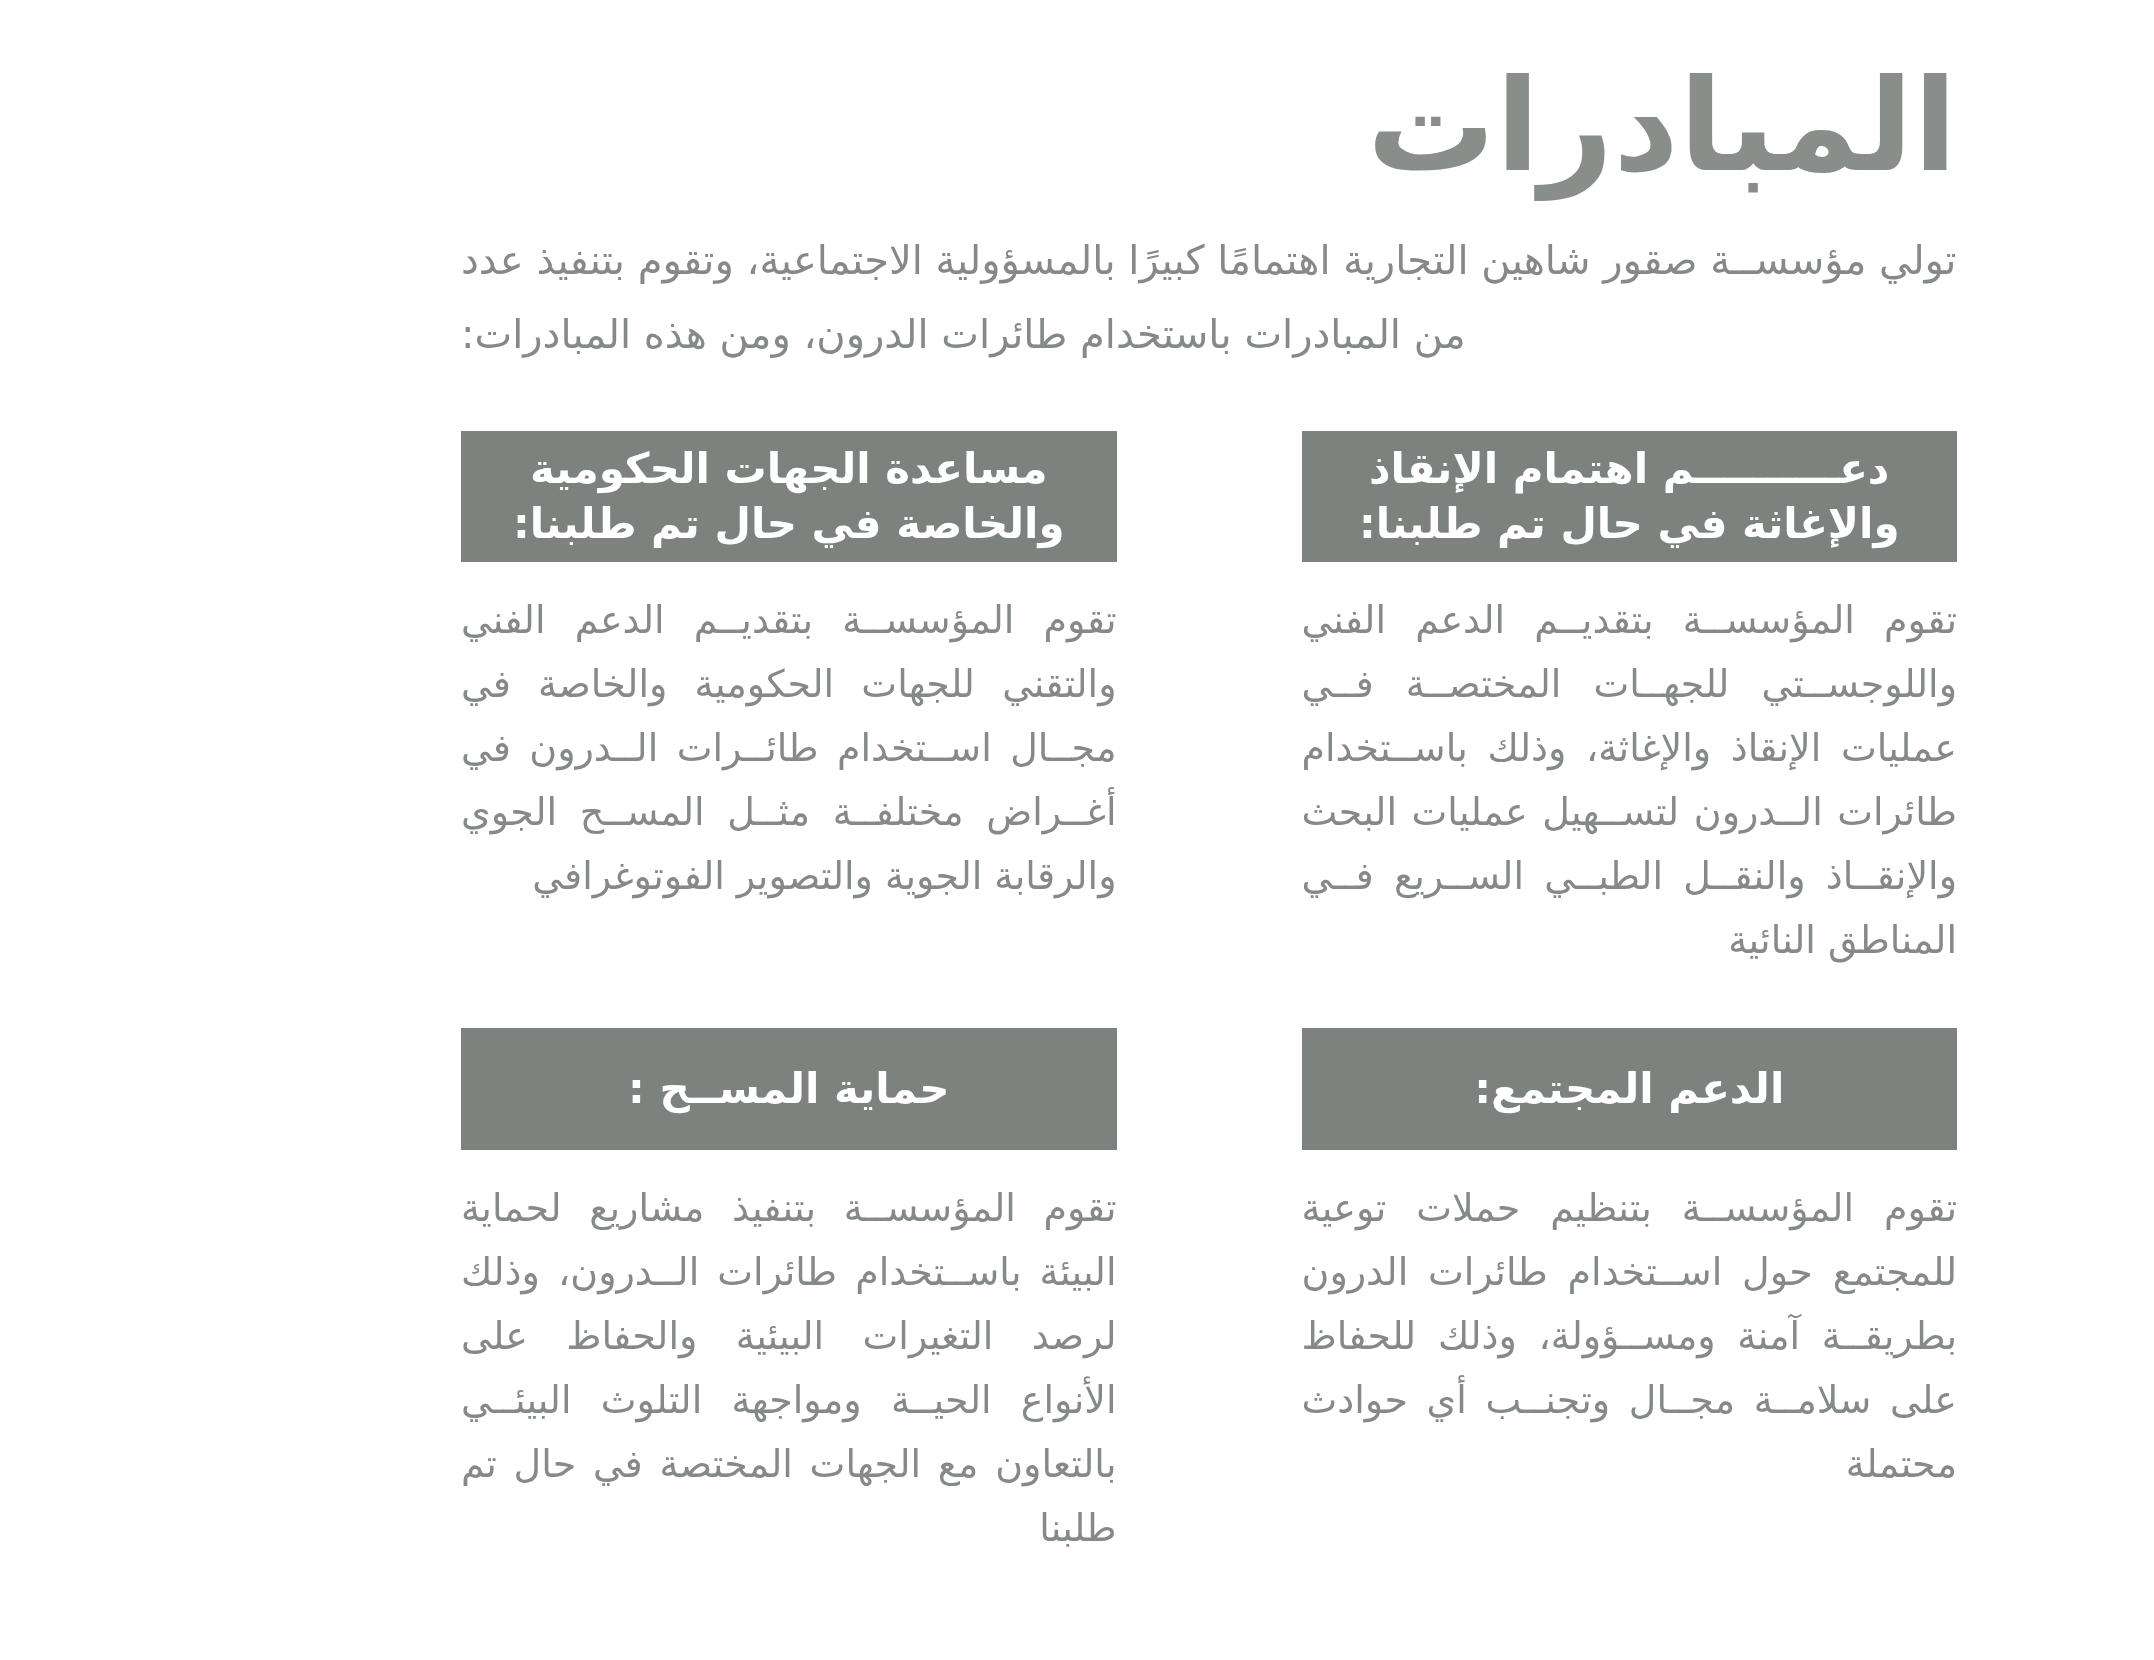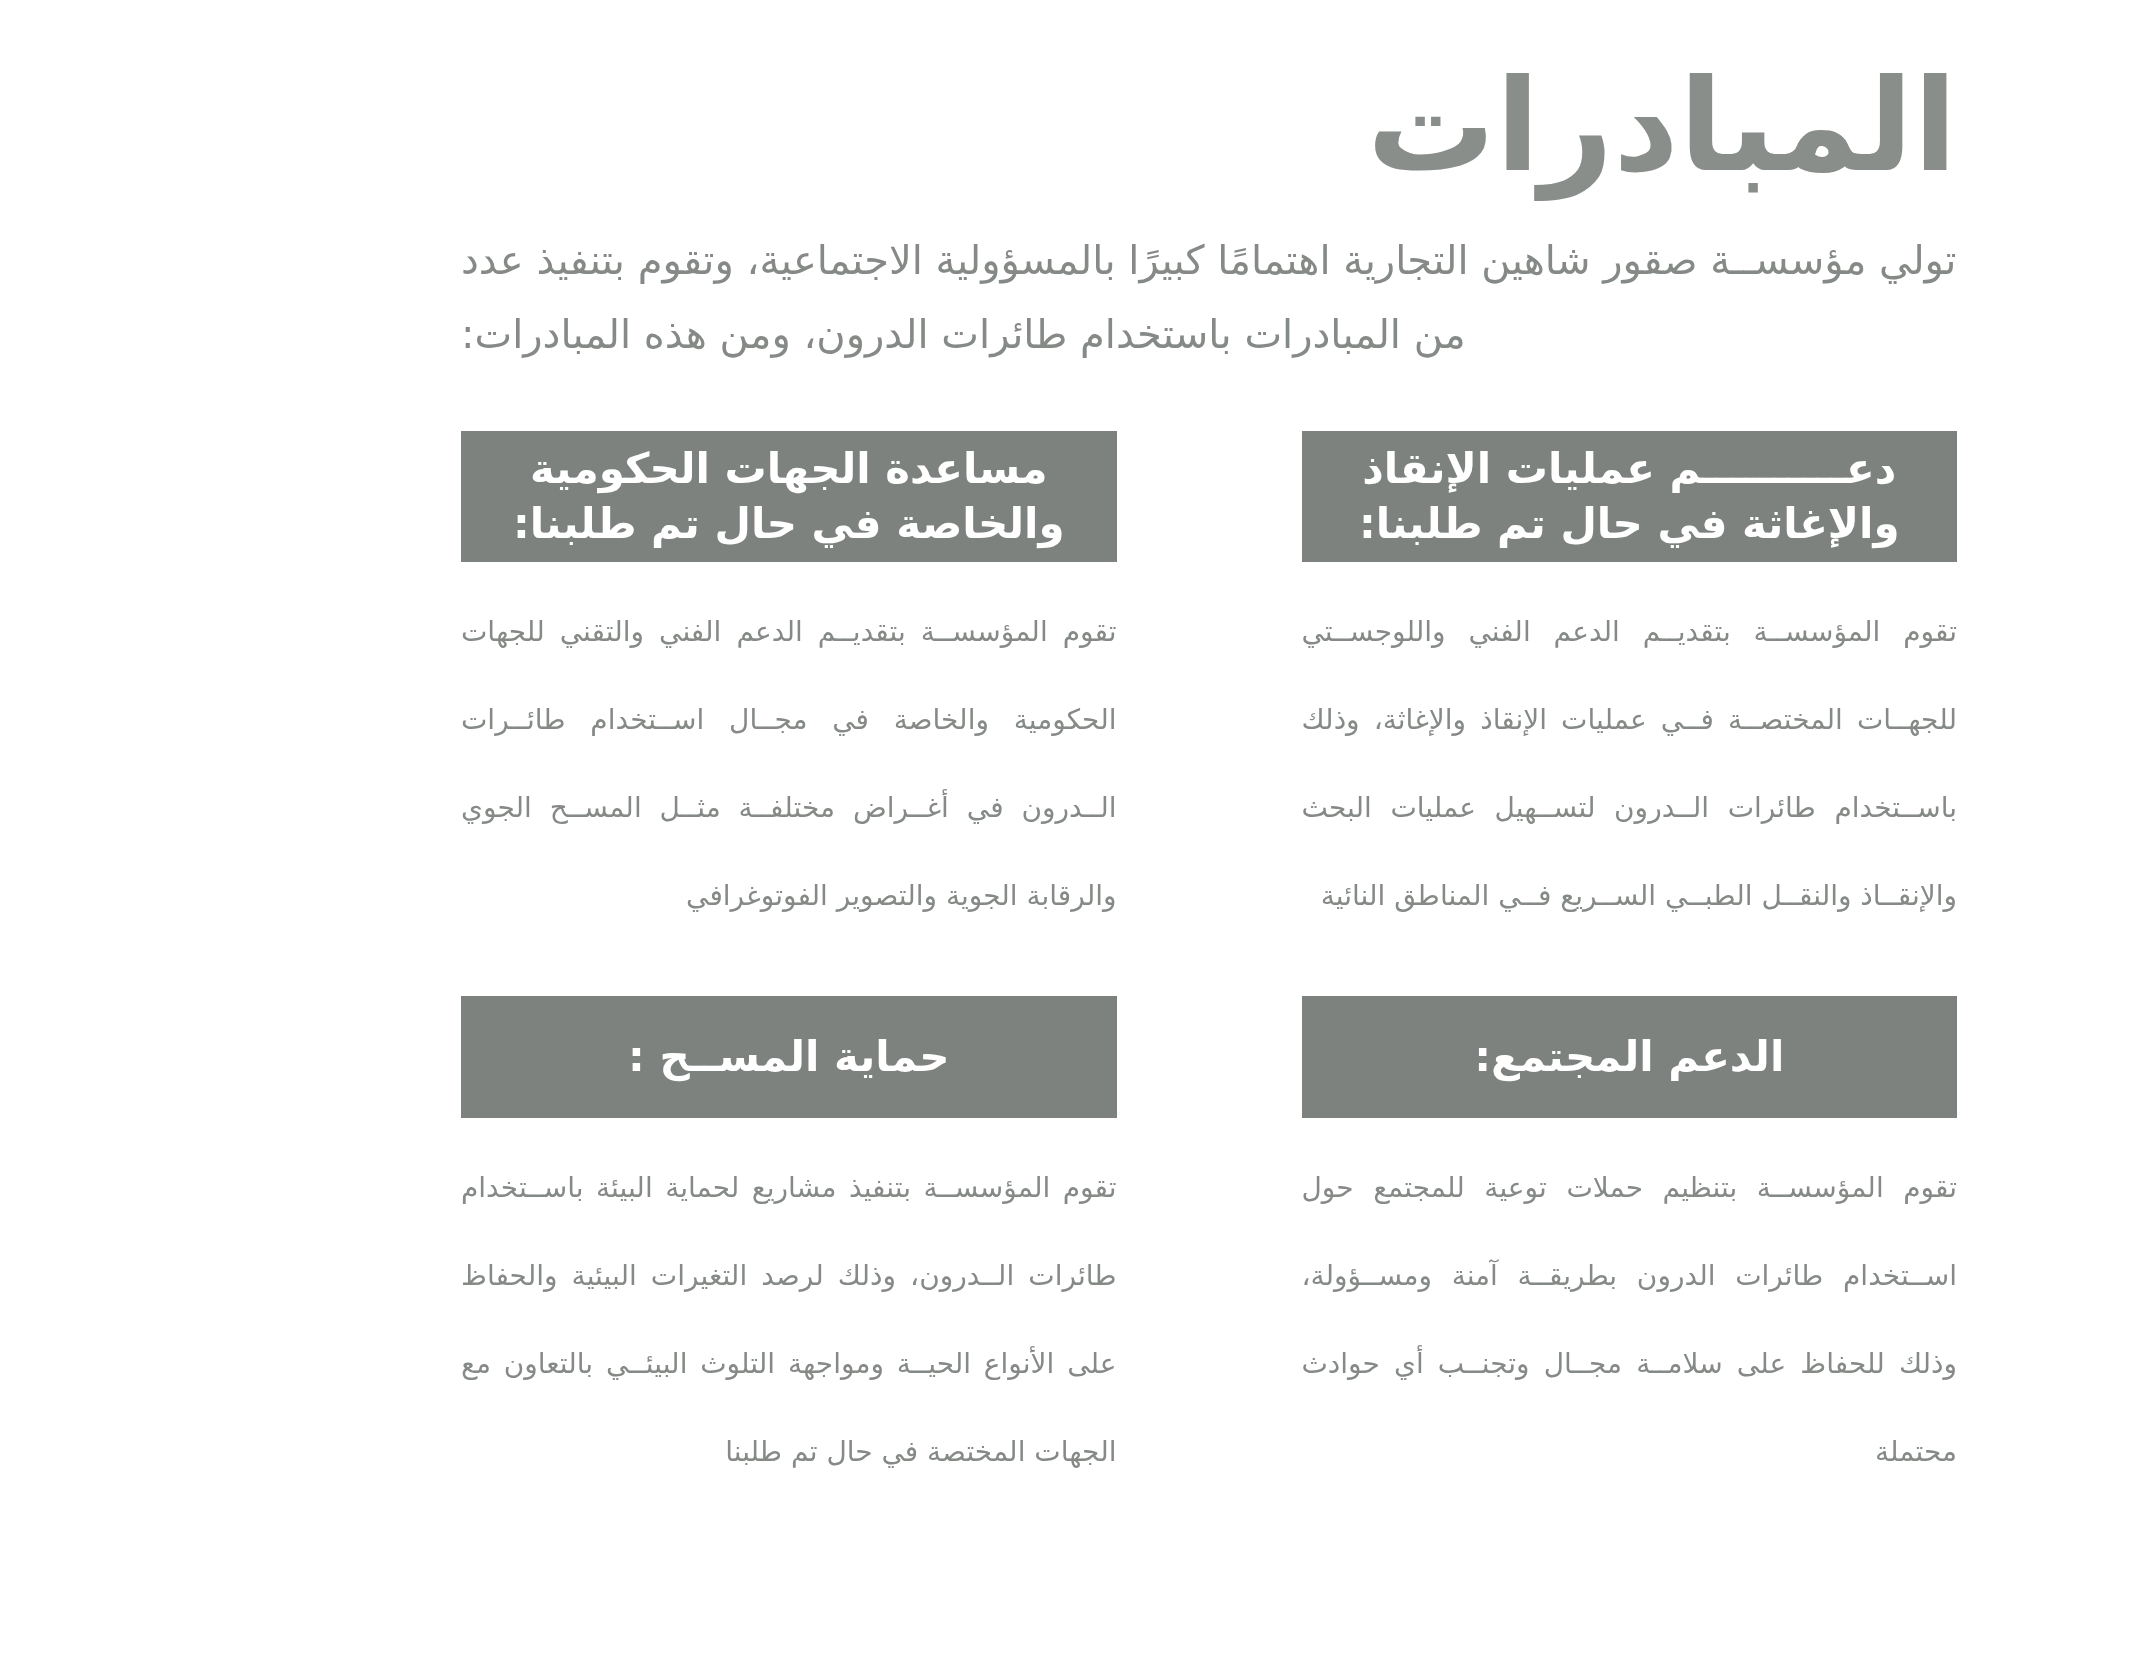--- a/index.html
+++ b/index.html
@@ -56,40 +56,40 @@
     font-size:42px;
     font-weight:bold;
     line-height:1.32;
     display:flex;
     align-items:center;
     justify-content:center;
     text-align:center;
   }
   .section-body{
     margin:26px 0 0 0;
-    font-size:28px;
-    line-height:88px;
+    font-size:38px;
+    line-height:64px;
     color:var(--body-text);
     text-align:justify;
     text-justify:inter-word;
   }
 </style>
 </head>
 <body>
 
 <div class="page">
 
   <h1 class="title">المبادرات</h1>
 
   <p class="intro">تولي مؤسســة صقور شاهين التجارية اهتمامًا كبيرًا بالمسؤولية الاجتماعية، وتقوم بتنفيذ عدد من المبادرات باستخدام طائرات الدرون، ومن هذه المبادرات:</p>
 
   <div class="grid">
 
     <section class="initiative">
-      <div class="bar">دعــــــــــم عمليات الإنقاذ والإغاثة في حال تم طلبنا:</div>
+      <div class="bar">دعــــــــــم اهتمام الإنقاذ والإغاثة في حال تم طلبنا:</div>
       <p class="section-body">تقوم المؤسســة بتقديــم الدعم الفني واللوجســتي للجهــات المختصــة فــي عمليات الإنقاذ والإغاثة، وذلك باســتخدام طائرات الــدرون لتســهيل عمليات البحث والإنقــاذ والنقــل الطبــي الســريع فــي المناطق النائية</p>
     </section>
 
     <section class="initiative">
       <div class="bar">مساعدة الجهات الحكومية والخاصة في حال تم طلبنا:</div>
       <p class="section-body">تقوم المؤسســة بتقديــم الدعم الفني والتقني للجهات الحكومية والخاصة في مجــال اســتخدام طائــرات الــدرون في أغــراض مختلفــة مثــل المســح الجوي والرقابة الجوية والتصوير الفوتوغرافي</p>
     </section>
 
     <section class="initiative">
       <div class="bar">الدعم المجتمع:</div>

